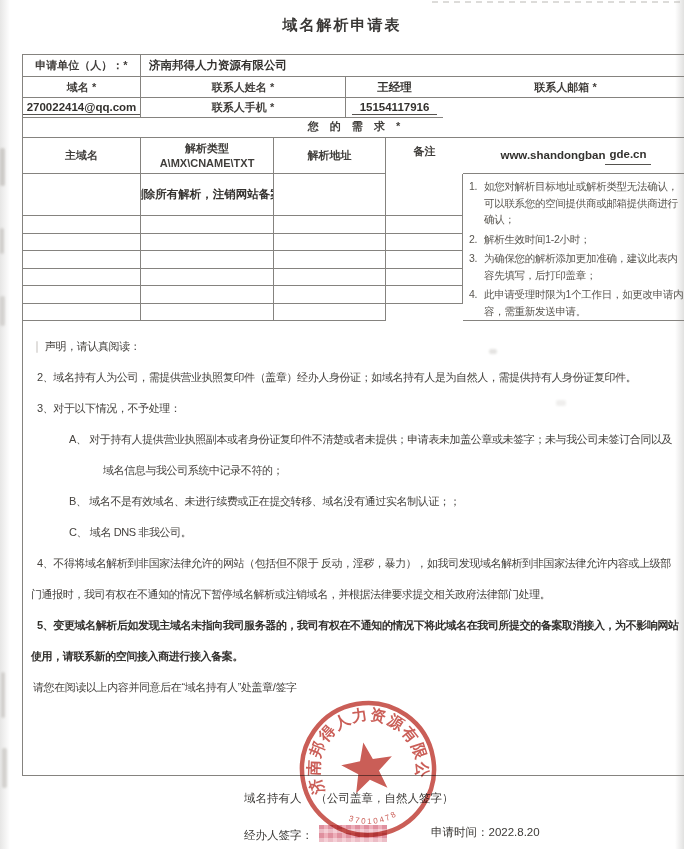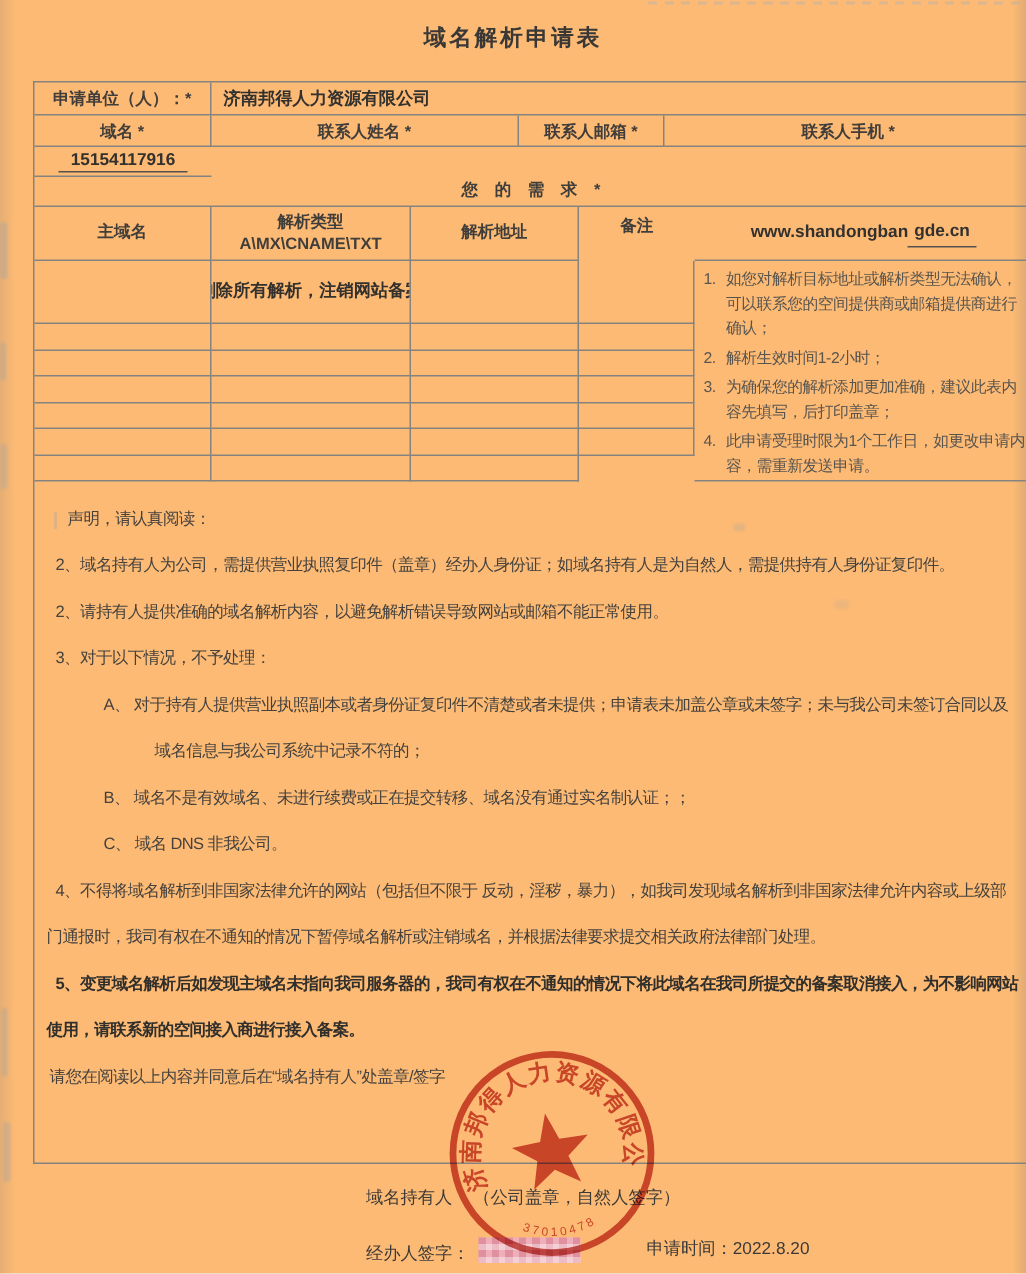--- a/index.html
+++ b/index.html
@@ -1,18 +1,18 @@
 <!DOCTYPE html>
 <html><head>
 <meta charset="utf-8">
 <style>
   html,body{margin:0;padding:0;background:#e9e9e7;}
   .page{
     position:relative;width:684px;height:849px;margin:0 auto;overflow:hidden;
-    background:#fdba74;
+    background:#ffffff;
     font-family:"Liberation Sans","DejaVu Sans",sans-serif;
     color:#403e3b;
   }
   
   .edge-l{position:absolute;left:0;top:0;width:10px;height:100%;
     background:linear-gradient(90deg,rgba(120,118,114,.18),rgba(120,118,114,0));}
   .edge-r{position:absolute;right:0;top:0;width:9px;height:100%;
     background:linear-gradient(270deg,rgba(120,118,114,.22),rgba(120,118,114,0));}
   .artifact{position:absolute;background:#a8a49e;border-radius:2px;filter:blur(1.2px);}
   .dash-top{position:absolute;left:432px;top:1px;width:248px;height:2px;opacity:.45;
@@ -96,22 +96,26 @@
   <div class="title">域名解析申请表</div>
 
   <div class="form-box">
 
     <div class="info-grid">
       <div class="cell bd-r bd-b lbl">申请单位（人）：*</div>
       <div class="cell bd-b val span3 left-pad">济南邦得人力资源有限公司</div>
 
       <div class="cell bd-r bd-b lbl">域名 *</div>
       <div class="cell bd-r bd-b lbl">联系人姓名 *</div>
+      <div class="cell bd-b val">王经理</div>
 
       <div class="cell bd-r bd-b lbl">联系人邮箱 *</div>
+      <div class="cell bd-r bd-b">
+          <span class="val uline">270022414@qq.com</span>
+        </div>
       <div class="cell bd-r bd-b lbl">联系人手机 *</div>
       <div class="cell bd-b">
           <span class="val uline">15154117916</span>
         </div>
 
       <div class="cell span4">您 的 需 求 *</div>
     </div>
 
     <div class="req-grid">
       <div class="cell bd-r bd-b hdr">主域名</div>
@@ -174,21 +178,20 @@
         <div class="cell bd-r bd-b"></div>
         <div class="cell bd-r bd-b"></div>
         <div class="cell bd-r bd-b"></div>
         <div class="cell bd-r bd-b"></div>
         <div class="cell bd-r bd-b"></div>
       </div>
 
     <div class="decl">
       <p class="d-intro">声明，请认真阅读：</p>
       <p class="d-item">2、域名持有人为公司，需提供营业执照复印件（盖章）经办人身份证；如域名持有人是为自然人，需提供持有人身份证复印件。</p>
-      <p class="d-item">2、请持有人提供准确的域名解析内容，以避免解析错误导致网站或邮箱不能正常使用。</p>
       <p class="d-item">3、对于以下情况，不予处理：</p>
       <p class="d-sub">A、 对于持有人提供营业执照副本或者身份证复印件不清楚或者未提供；申请表未加盖公章或未签字；未与我公司未签订合同以及域名信息与我公司系统中记录不符的；</p>
       <p class="d-sub">B、 域名不是有效域名、未进行续费或正在提交转移、域名没有通过实名制认证；；</p>
       <p class="d-sub">C、 域名 DNS 非我公司。</p>
       <p class="d-item">4、不得将域名解析到非国家法律允许的网站（包括但不限于 反动，淫秽，暴力），如我司发现域名解析到非国家法律允许内容或上级部门通报时，我司有权在不通知的情况下暂停域名解析或注销域名，并根据法律要求提交相关政府法律部门处理。</p>
       <p class="d-item d-bold">5、变更域名解析后如发现主域名未指向我司服务器的，我司有权在不通知的情况下将此域名在我司所提交的备案取消接入，为不影响网站使用，请联系新的空间接入商进行接入备案。</p>
       <p class="d-close">请您在阅读以上内容并同意后在“域名持有人”处盖章/签字</p>
     </div>
   </div>
 

